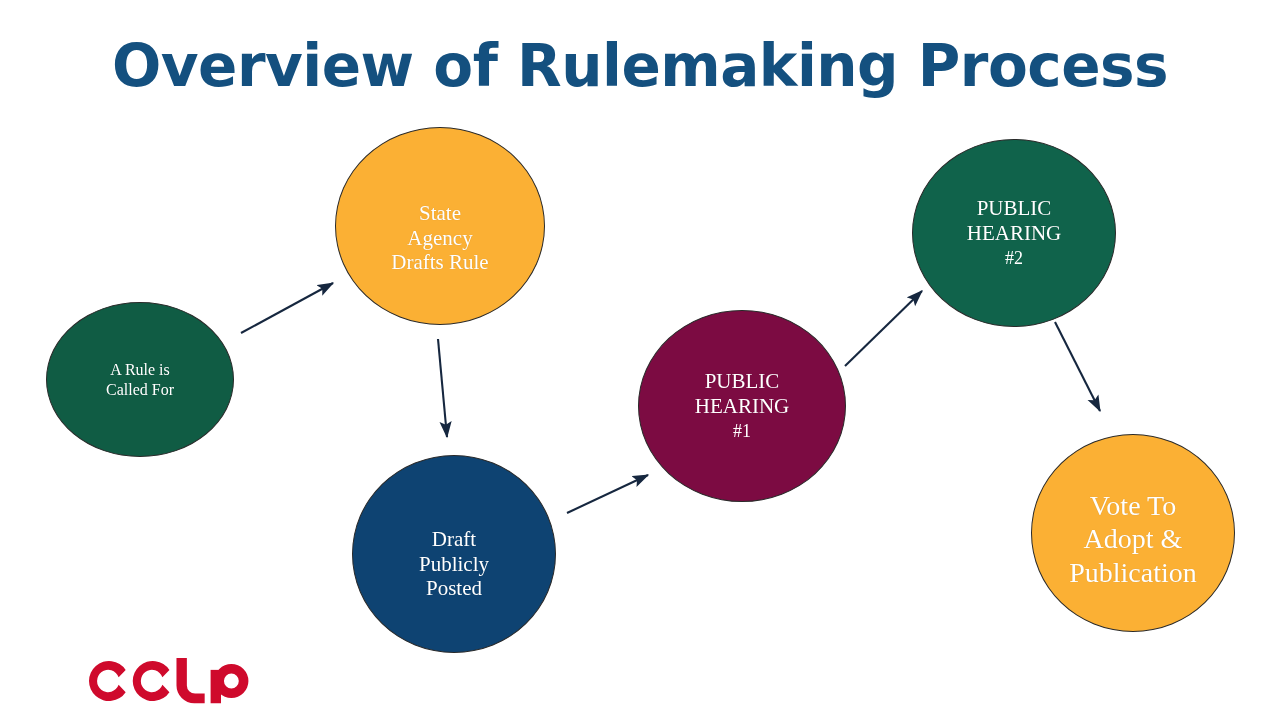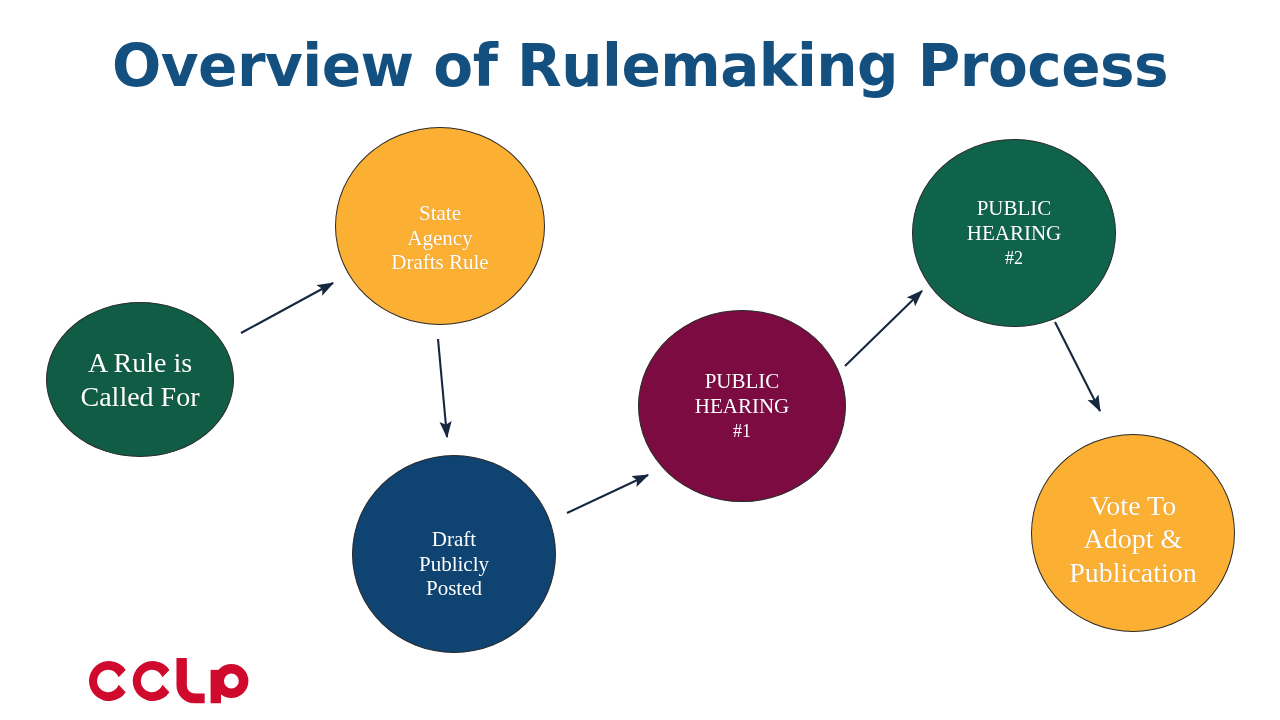--- a/index.html
+++ b/index.html
@@ -70,21 +70,21 @@
     display: block;
     padding-top: 2px;
     line-height: 1.19;
   }
 
   
   #node-rule-called-for {
     left: 46px; top: 302px; width: 188px; height: 155px;
     background: #105c44;
   }
-  #node-rule-called-for .node-label { font-size: 28px; }
+  #node-rule-called-for .node-label { font-size: 16px; }
 
   #node-state-agency-drafts {
     left: 335px; top: 127px; width: 210px; height: 198px;
     background: #fbb034;
   }
   #node-state-agency-drafts .node-label { font-size: 21px; transform: translateY(12px); }
 
   #node-draft-publicly-posted {
     left: 352px; top: 455px; width: 204px; height: 198px;
     background: #0e4372;

